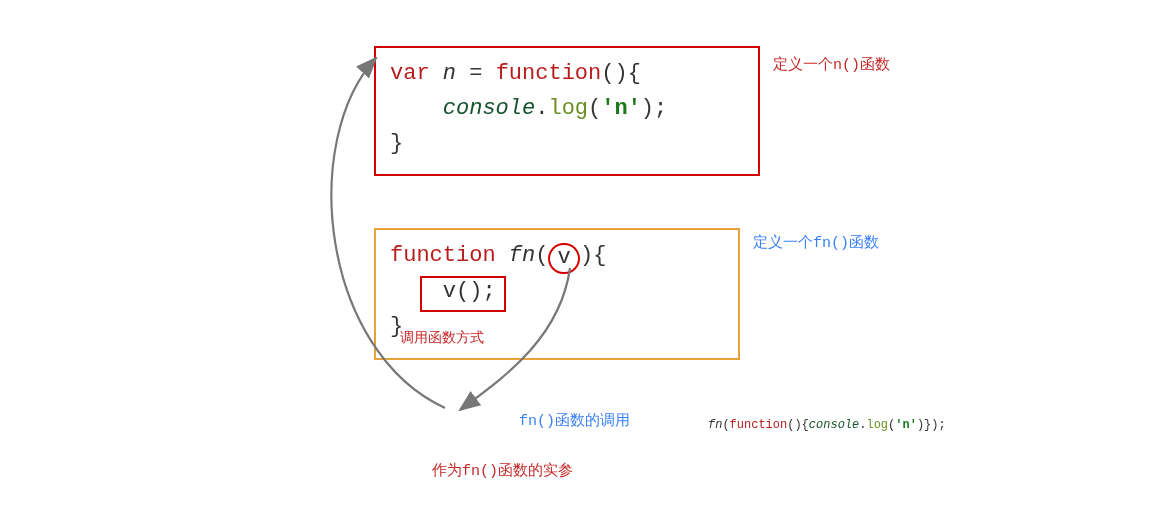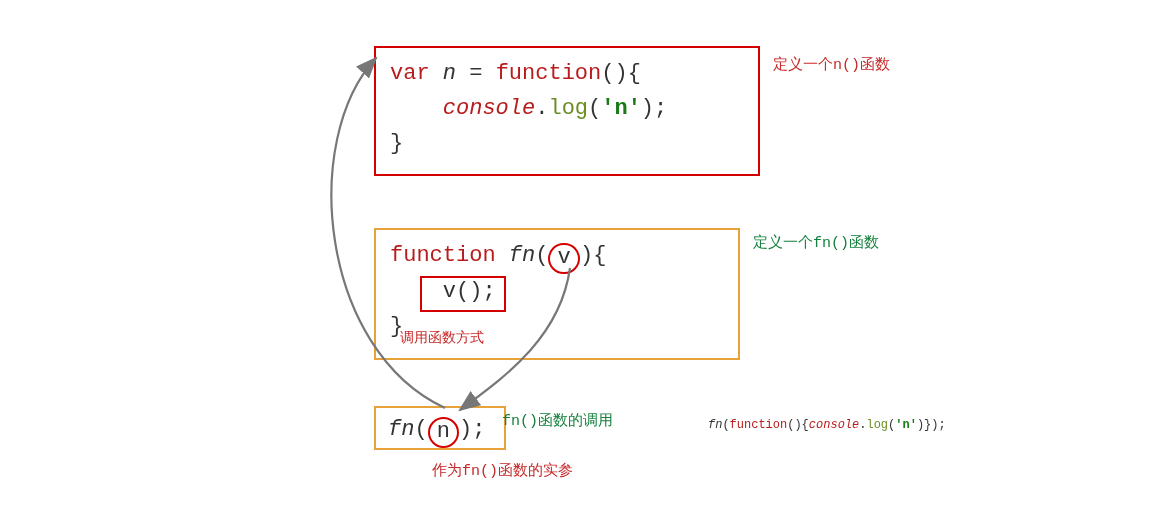--- a/index.html
+++ b/index.html
@@ -27,21 +27,21 @@
     border: 2px solid #e8a23a;
   }
   .code {
     font-size: 22px;
     line-height: 1.6;
     white-space: pre;
     padding: 8px 14px;
     color: #333;
   }
   .kw       { color: #b91c1c; }
-  .obj      { color: #b91c1c; font-style: italic; }
+  .obj      { color: #14532d; font-style: italic; }
   .method   { color: #6b8e23; text-align: right; }
   .str      { color: #1a7a1a; font-weight: bold; }
   .sym      { color: #333333; }
   .fname    { font-style: italic; color: #333; }
   .param    { color: #333; }
   .circle-red {
     display: inline-block;
     border: 2px solid #d40000;
     border-radius: 50%;
     width: 1.25em;
@@ -50,21 +50,21 @@
     text-align: center;
     vertical-align: -6%;
   }
   .ann {
     position: absolute;
     font-family: Liberation Mono, monospace;
     font-size: 15px;
     color: #c62828;
     line-height: 1.35;
   }
-  .ann-orange { color: #15803d; }
+  .ann-orange { color: #3b82f6; }
   .inline-code {
     font-size: 12px;
     white-space: nowrap;
   }
   svg.arrows {
     position: absolute;
     left: 0;
     top: 0;
     width: 1169px;
     height: 513px;
@@ -96,25 +96,22 @@
 <span class="sym">    </span><span class="sym">v();</span>
 <span class="sym">}</span></div>
   </div>
 
   <div class="small-red-box" style="left:420px; top:276px; width:86px; height:36px;"></div>
 
   <div class="ann ann-orange" style="left:753px; top:234px;">定义一个fn()函数</div>
 
   <div class="ann" style="left:400px; top:329px; font-size:14px;">调用函数方式</div>
 
-  <div class="box box-orange" style="left:374px; top:406px; width:132px; height:44px;">
-    <div class="code" style="padding:4px 12px;"><span class="fname">fn</span><span class="sym">(</span><span class="circle-red"><span class="param">n</span></span><span class="sym">);</span></div>
-  </div>
 
-  <div class="ann ann-orange" style="left:502px; top:412px;">fn()函数的调用</div>
+  <div class="ann ann-orange" style="left:519px; top:412px;">fn()函数的调用</div>
 
   <div class="ann" style="left:432px; top:462px;text-align:center;">作为fn()函数的实参</div>
 
   <div class="inline-code" style="position:absolute; left:708px; top:418px;">
     <span class="fname">fn</span><span class="sym">(</span><span class="kw">function</span><span class="sym">(){</span><span class="obj">console</span><span class="sym">.</span><span class="method">log</span><span class="sym">(</span><span class="str">'n'</span><span class="sym">)}</span><span class="sym">);</span>
   </div>
 
   <svg class="arrows">
     <defs>
       <marker id="arrowhead" markerWidth="10" markerHeight="8" refX="9" refY="4" orient="auto">

